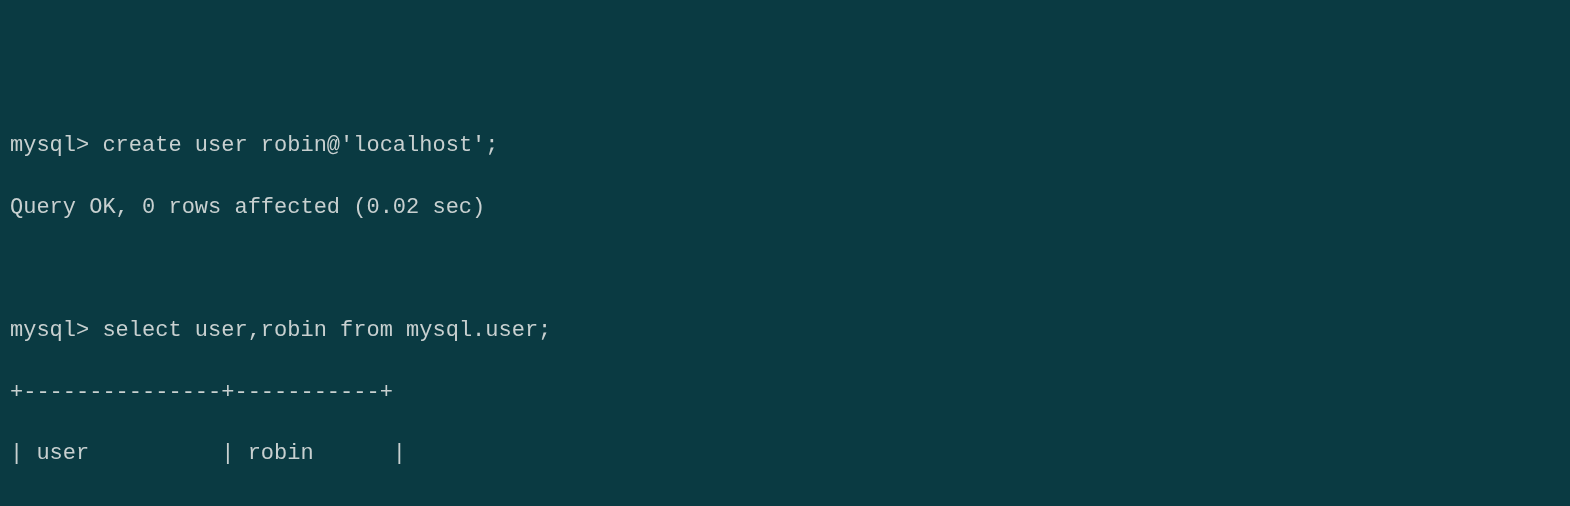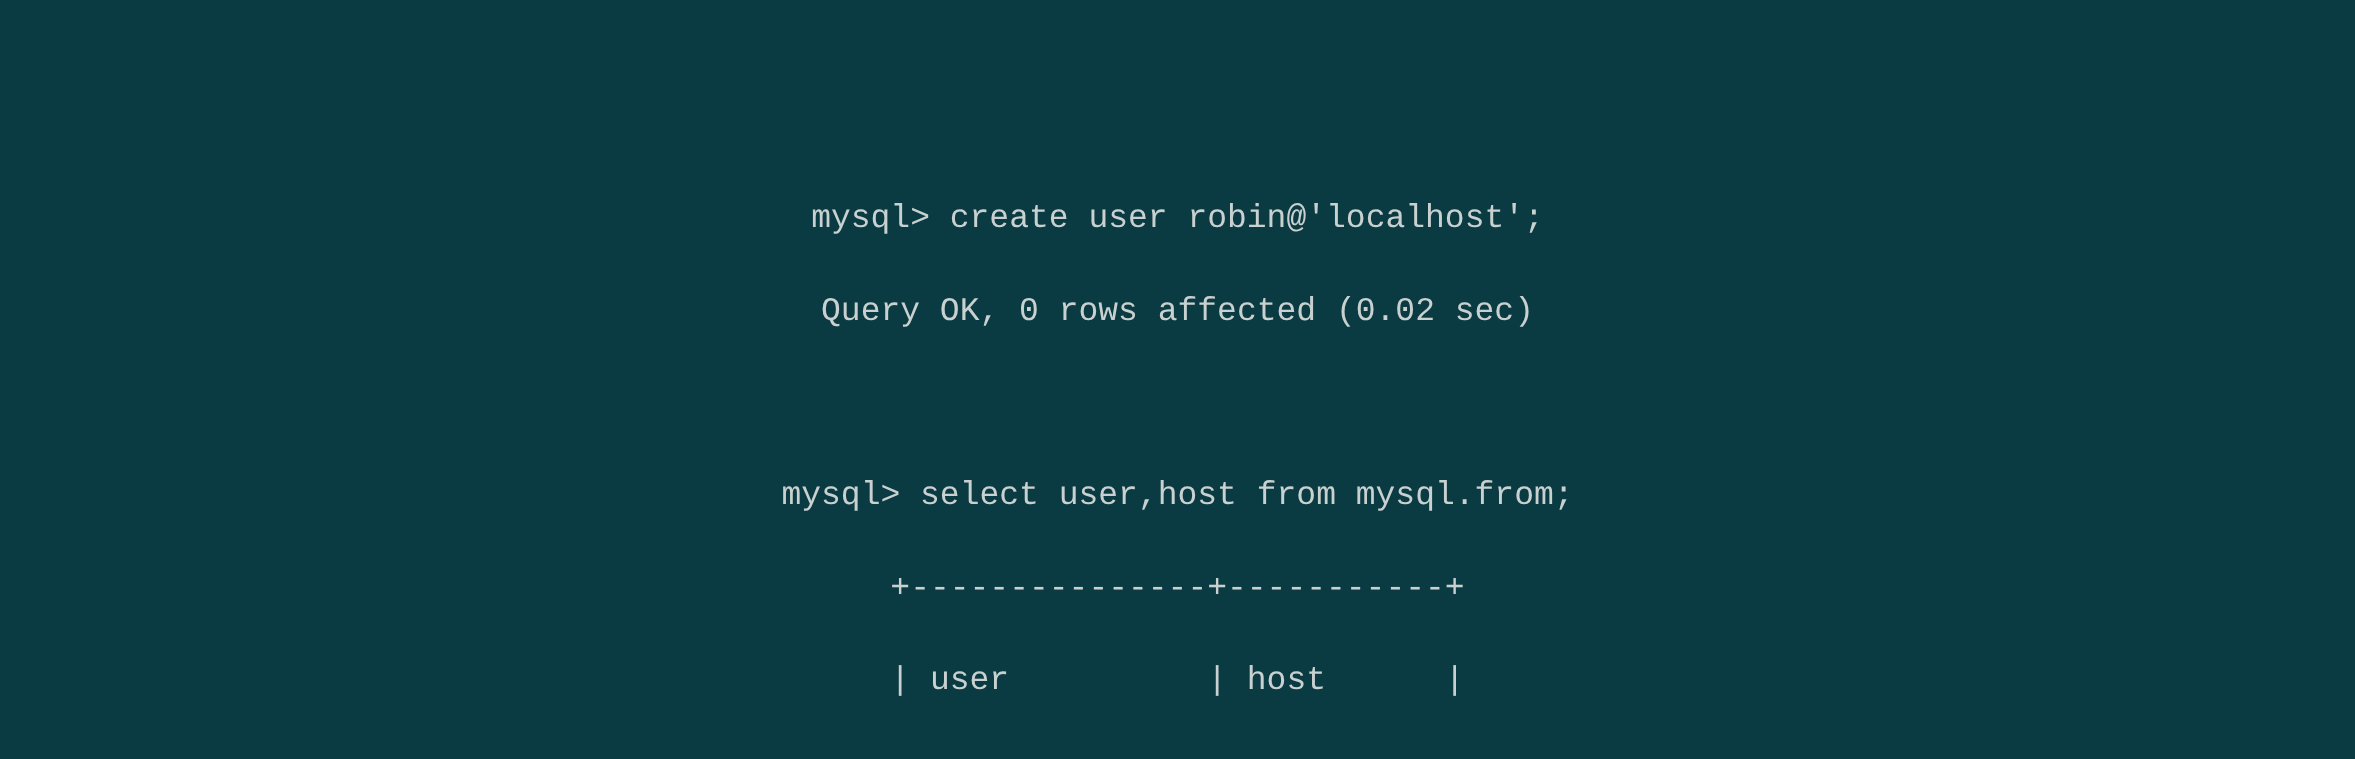--- a/index.html
+++ b/index.html
@@ -8,34 +8,34 @@
       color: #c8d0d0;
       font-family: "Menlo", "Monaco", "Consolas", "Courier New", monospace;
       font-size: 22px;
       line-height: 1.4;
       padding: 8px 10px;
       width: 1570px;
       height: 506px;
       white-space: pre;
       overflow: hidden;
     }
-    .line { display: block; text-align: center; }
+    .line { display: block; }
     .prompt { color: #c8d0d0; }
   </style>
 </head>
 <body>
 
 
 
 <span class="line"><span class="prompt">mysql&gt;</span> <span>create user robin@'localhost';</span></span>
 <span class="line">Query OK, 0 rows affected (0.02 sec)</span>
 <span class="line"> </span>
-<span class="line"><span class="prompt">mysql&gt;</span> <span>select user,host from mysql.from;</span></span>
+<span class="line"><span class="prompt">mysql&gt;</span> <span>select user,robin from mysql.user;</span></span>
 <span class="line">+---------------+-----------+</span>
-<span class="line">| user          | host      |</span>
+<span class="line">| user          | robin      |</span>
 <span class="line">+---------------+-----------+</span>
 
 
 
 
 
 
 
 
 

